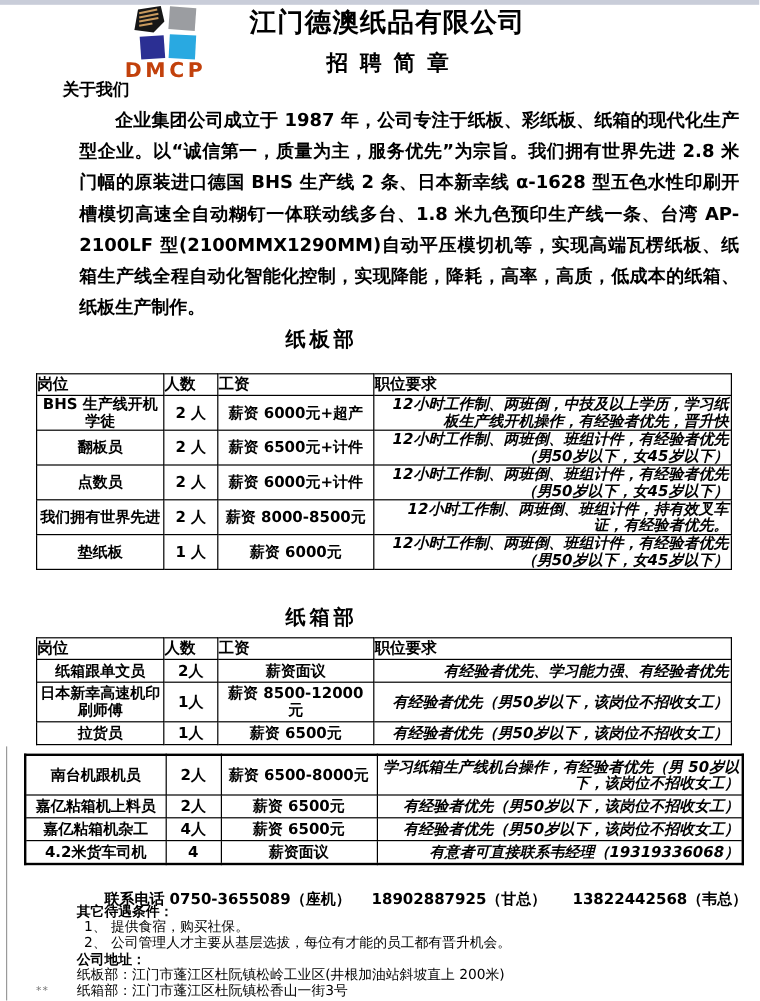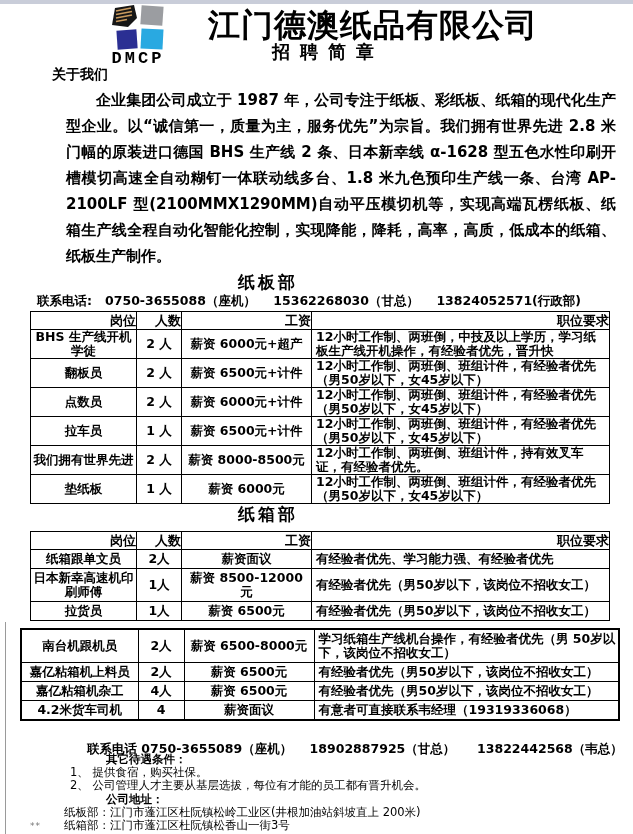--- a/index.html
+++ b/index.html
@@ -3,54 +3,54 @@
 <meta charset="utf-8">
 <style>
   html,body{margin:0;padding:0;background:#fff;}
   .page{position:relative;width:633px;height:834px;background:#fff;overflow:hidden;
         font-family:"DejaVu Sans","Liberation Sans",sans-serif;color:#000;}
   .topbar{position:absolute;left:0;top:0;width:633px;height:4px;background:#c9cdd9;}
 
   
   .logo{position:absolute;left:86px;top:3px;width:104px;text-align:center;}
   .logo svg{display:block;margin:0 auto;}
-  .logo-text{font-size:17px;font-weight:bold;color:#000000;letter-spacing:3px;line-height:16px;font-family:Liberation Mono, monospace;}
-  .company-name{position:absolute;left:208px;top:4px;width:300px;font-size:32px;font-weight:bold;
+  .logo-text{font-size:17px;font-weight:bold;color:#c2410c;letter-spacing:3px;line-height:16px;}
+  .company-name{position:absolute;left:208px;top:4px;width:300px;font-size:22px;font-weight:bold;
                 white-space:nowrap;letter-spacing:1px;}
   .doc-title{position:absolute;left:272px;top:40px;font-size:18px;font-weight:bold;letter-spacing:10px;white-space:nowrap;}
 
   
   .about-heading{position:absolute;left:52px;top:66px;font-size:14px;font-weight:bold;}
   .about-text{position:absolute;left:66px;top:87px;width:550px;margin:0;font-size:15px;font-weight:bold;
               line-height:26px;text-indent:2em;text-align:justify;}
 
   
   .dept-heading{position:absolute;left:4px;width:528px;text-align:center;font-size:17px;font-weight:bold;letter-spacing:3px;}
   .h-board{top:271px;}
   .h-carton{top:503px;}
   .contact{position:absolute;font-size:12.5px;font-weight:bold;white-space:pre;}
   .c1{left:37px;top:293px;}
   .c2{left:87px;top:741px;}
 
   
   .t{position:absolute;border-collapse:collapse;table-layout:fixed;font-weight:bold;}
   .t th,.t td{border:1px solid #000;font-size:12.5px;line-height:14px;overflow:hidden;}
-  .t th{font-size:13px;height:17px;padding:0;text-align:right;}
+  .t th{font-size:13px;height:17px;padding:0;text-align:left;}
   .t td{text-align:center;}
-  .t td.req{text-align:left;padding-left:4px;}
+  .t td.req{text-align:right;padding-left:4px;font-style:italic;}
   .t1{left:30px;top:311px;width:580px;}
   .t1 td{padding:0 2px;}
   .t2a{left:30px;top:531px;width:580px;}
   .t2a td{padding:2px;}
   .t2b{left:20px;top:628px;width:600px;border:2px solid #000;padding-left:24px;}
   .t2b td{padding:2px;}
 
   
   .footer{position:absolute;left:64px;top:753px;width:545px;font-size:11.5px;line-height:13.2px;}
-  .footer .bold{font-weight:bold;margin-left:42px;}
+  .footer .bold{font-weight:bold;}
   .footer .indent{padding-left:6px;}
   .page-edge-line{position:absolute;left:5px;top:622px;width:1px;height:212px;background:#9a9a9a;}
   .footnote{position:absolute;left:30px;top:821px;font-size:9px;color:#777;letter-spacing:1px;}
 </style>
 </head>
 <body>
 
 <div class="page">
   <div class="topbar"></div>
 
@@ -67,21 +67,20 @@
     </svg>
     <div class="logo-text">DMCP</div>
   </div>
   <div class="company-name">江门德澳纸品有限公司</div>
   <div class="doc-title">招聘简章</div>
 
   <div class="about-heading">关于我们</div>
   <p class="about-text">企业集团公司成立于 1987 年，公司专注于纸板、彩纸板、纸箱的现代化生产型企业。以“诚信第一，质量为主，服务优先”为宗旨。我们拥有世界先进 2.8 米门幅的原装进口德国 BHS 生产线 2 条、日本新幸线 α-1628 型五色水性印刷开槽模切高速全自动糊钉一体联动线多台、1.8 米九色预印生产线一条、台湾 AP-2100LF 型(2100MMX1290MM)自动平压模切机等，实现高端瓦楞纸板、纸箱生产线全程自动化智能化控制，实现降能，降耗，高率，高质，低成本的纸箱、纸板生产制作。</p>
 
   <div class="dept-heading h-board">纸板部</div>
-  <div class="contact c1">联系电话:   0750-3655088（座机）    15362268030（甘总）    13824052571(行政部)</div>
 
   <table class="t t1">
     <colgroup>
         <col style="width:106px">
         <col style="width:45px">
         <col style="width:130px">
         <col>
       </colgroup>
     <thead>
       <tr>
@@ -104,26 +103,20 @@
         <td>薪资 6500元+计件</td>
         <td class="req">12小时工作制、两班倒、班组计件，有经验者优先（男50岁以下，女45岁以下）</td>
       </tr>
       <tr>
         <td>点数员</td>
         <td>2 人</td>
         <td>薪资 6000元+计件</td>
         <td class="req">12小时工作制、两班倒、班组计件，有经验者优先（男50岁以下，女45岁以下）</td>
       </tr>
       <tr>
-        <td>拉车员</td>
-        <td>1 人</td>
-        <td>薪资 6500元+计件</td>
-        <td class="req">12小时工作制、两班倒、班组计件，有经验者优先（男50岁以下，女45岁以下）</td>
-      </tr>
-      <tr>
         <td>我们拥有世界先进</td>
         <td>2 人</td>
         <td>薪资 8000-8500元</td>
         <td class="req">12小时工作制、两班倒、班组计件，持有效叉车证，有经验者优先。</td>
       </tr>
       <tr>
         <td>垫纸板</td>
         <td>1 人</td>
         <td>薪资 6000元</td>
         <td class="req">12小时工作制、两班倒、班组计件，有经验者优先（男50岁以下，女45岁以下）</td>

